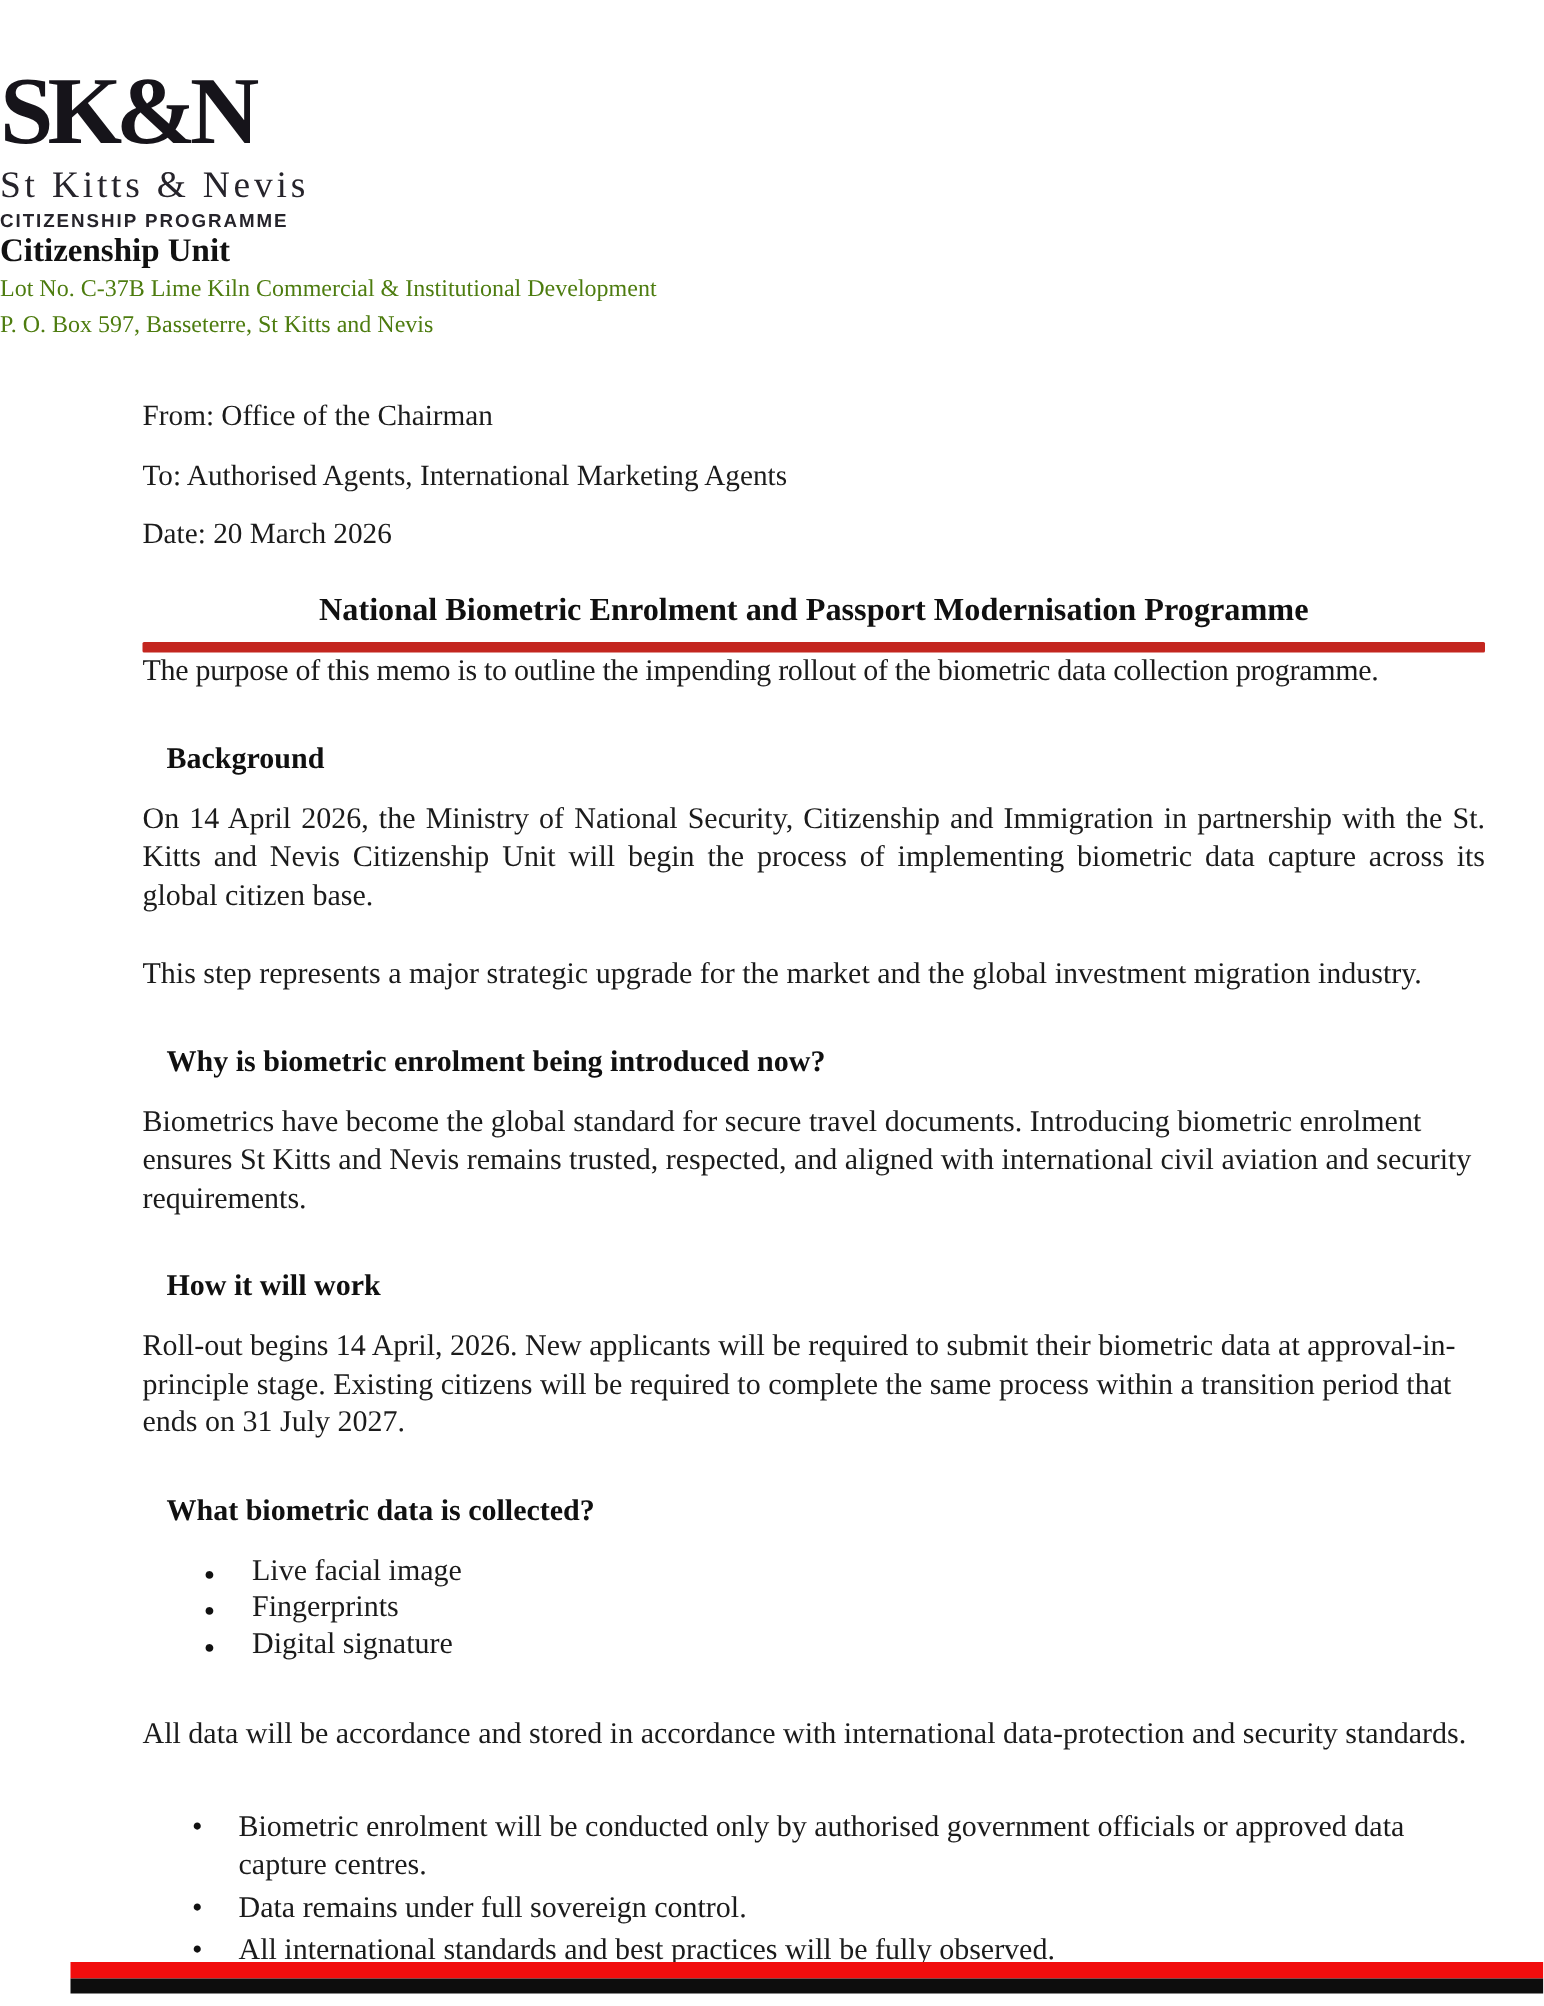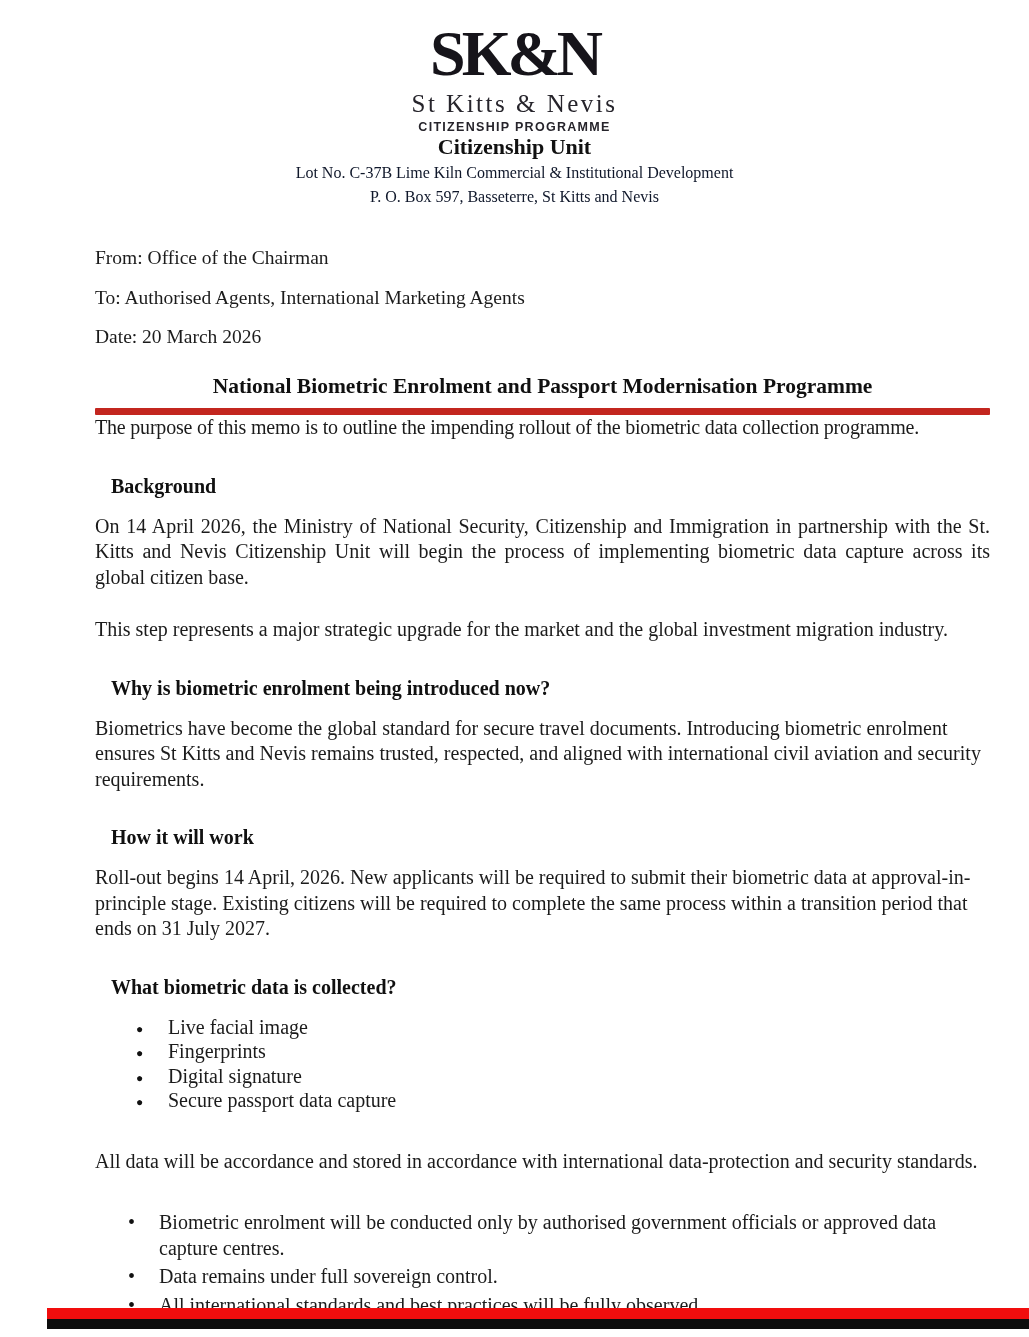--- a/index.html
+++ b/index.html
@@ -5,36 +5,36 @@
   html, body { margin:0; padding:0; background:#ffffff; }
   .page {
     position:relative;
     width:1029px; height:1337px;
     background:#ffffff;
     font-family:"Liberation Serif", serif;
     color:#1b1b1b;
     overflow:hidden;
   }
   
-  .letterhead { text-align:center; padding-top:22px; }
+  .letterhead { text-align:left; padding-top:42px; }
   .wordmark {
     font-family:"Liberation Serif", serif;
     font-weight:700; font-size:64px; line-height:1.0;
     letter-spacing:-4px; color:#16141a;
   }
   .brand-name {
     font-size:25px; letter-spacing:2.5px; color:#26242b; margin-top:4px;
   }
   .brand-sub {
     font-family:"Liberation Sans", sans-serif;
     font-weight:700; font-size:12.5px; letter-spacing:1.3px;
     color:#26242b; margin-top:2px;
   }
   .unit-name { font-size:22px; font-weight:700; color:#111;font-family:Liberation Serif, serif; }
-  .addr { font-size:16px; line-height:20.5px; color:#0f172a; margin-top:3px; }
+  .addr { font-size:16px; line-height:20.5px; color:#4d7c0f; margin-top:3px; }
 
   
   .doc-body { padding:0 39px 0 95px; }
   .meta { margin-top:40px; font-size:19.5px; }
   .meta p { margin:0 0 17.5px 0; }
 
   .memo-title {
     text-align:center; font-weight:700; font-size:21.5px;
     margin-top:26px; color:#101010;
   }
@@ -123,21 +123,20 @@
       <h3>How it will work</h3>
       <p class="para">Roll-out begins 14 April, 2026. New applicants will be required to submit their biometric data at approval-in-principle stage. Existing citizens will be required to complete the same process within a transition period that ends on 31 July 2027.</p>
     </div>
 
     <div class="section">
       <h3>What biometric data is collected?</h3>
       <ul class="blist tight">
         <li>Live facial image</li>
         <li>Fingerprints</li>
         <li>Digital signature</li>
-        <li>Secure passport data capture</li>
       </ul>
     </div>
 
     <p class="para standalone">All data will be accordance and stored in accordance with international data-protection and security standards.</p>
 
     <ul class="blist2">
       <li>Biometric enrolment will be conducted only by authorised government officials or approved data capture centres.</li>
       <li>Data remains under full sovereign control.</li>
       <li>All international standards and best practices will be fully observed.</li>
     </ul>

